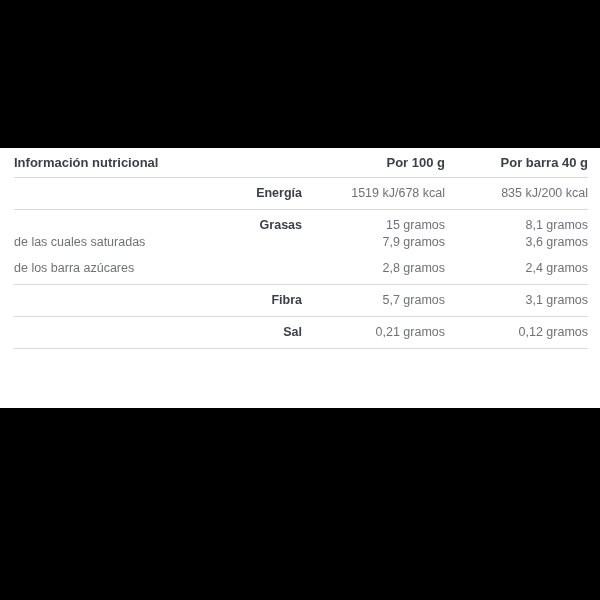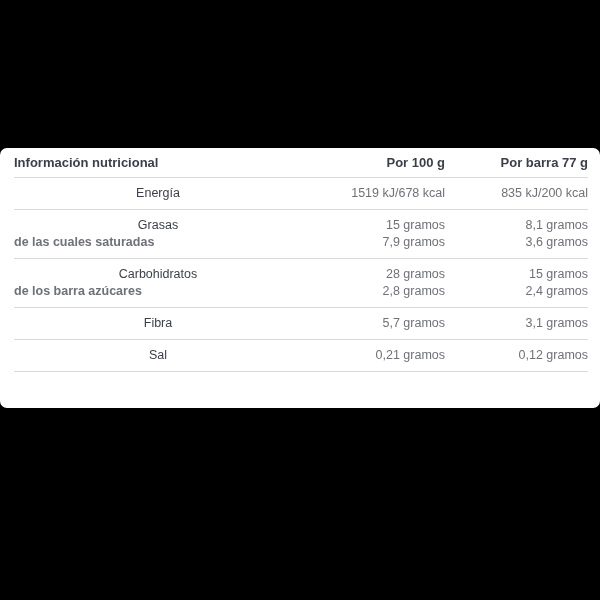--- a/index.html
+++ b/index.html
@@ -23,21 +23,20 @@
 
   
   .panel {
     position: absolute;
     left: 0;
     top: 148px;
     width: 600px;
     height: 260px;
     background: #ffffff;
     box-sizing: border-box;
-    border-radius: 7px;
   }
 
   .band {
     position: absolute;
     left: 0;
     width: 600px;
     background: #000000;
   }
   .band-top { top: 0; height: 148px; }
   .band-bottom { top: 408px; height: 192px; }
@@ -73,40 +72,40 @@
   .hdr th.label { text-align: left; }
   .hdr th.val   { text-align: right; margin-top: 33px; }
 
   
   tr.ruled > * {
     border-top: 1px solid #d9d9d9;
   }
 
   
   td.label-main {
-    text-align: center;
-    font-weight: normal;
+    text-align: right;
+    font-weight: bold;
     color: #3b3f4a;
     padding-top: 8px;
     padding-bottom: 0;
   }
   td.val-main {
     text-align: right;
     color: #6e7178;
     padding-top: 8px;
     padding-bottom: 0;
   }
 
   
   tr.group-end td { padding-bottom: 9px; }
 
   
   td.label-sub {
     text-align: left;
-    font-weight: bold;
+    font-weight: normal;
     color: #6e7178;
     padding-top: 3px;
     padding-bottom: 9px;
   }
   td.val-sub {
     text-align: right;
     color: #6e7178;
     padding-top: 3px;
     padding-bottom: 9px;
   }
@@ -133,21 +132,21 @@
       <colgroup>
         <col class="c-label">
         <col class="c-v1">
         <col class="c-v2">
       </colgroup>
 
       <thead>
         <tr class="hdr">
           <th class="label">Información nutricional</th>
           <th class="val">Por 100 g</th>
-          <th class="val">Por barra 77 g</th>
+          <th class="val">Por barra 40 g</th>
         </tr>
       </thead>
 
       <tbody>
 
         <tr class="ruled group-end">
           <td class="label-main">Energía</td>
           <td class="val-main">1519 kJ/678 kcal</td>
           <td class="val-main">835 kJ/200 kcal</td>
         </tr>
@@ -156,25 +155,20 @@
           <td class="label-main">Grasas</td>
           <td class="val-main">15 gramos</td>
           <td class="val-main">8,1 gramos</td>
         </tr>
         <tr>
           <td class="label-sub">de las cuales saturadas</td>
           <td class="val-sub">7,9 gramos</td>
           <td class="val-sub">3,6 gramos</td>
         </tr>
 
-        <tr class="ruled">
-          <td class="label-main">Carbohidratos</td>
-          <td class="val-main">28 gramos</td>
-          <td class="val-main">15 gramos</td>
-        </tr>
         <tr>
           <td class="label-sub">de los barra azúcares</td>
           <td class="val-sub">2,8 gramos</td>
           <td class="val-sub">2,4 gramos</td>
         </tr>
 
         <tr class="ruled group-end">
           <td class="label-main">Fibra</td>
           <td class="val-main">5,7 gramos</td>
           <td class="val-main">3,1 gramos</td>

